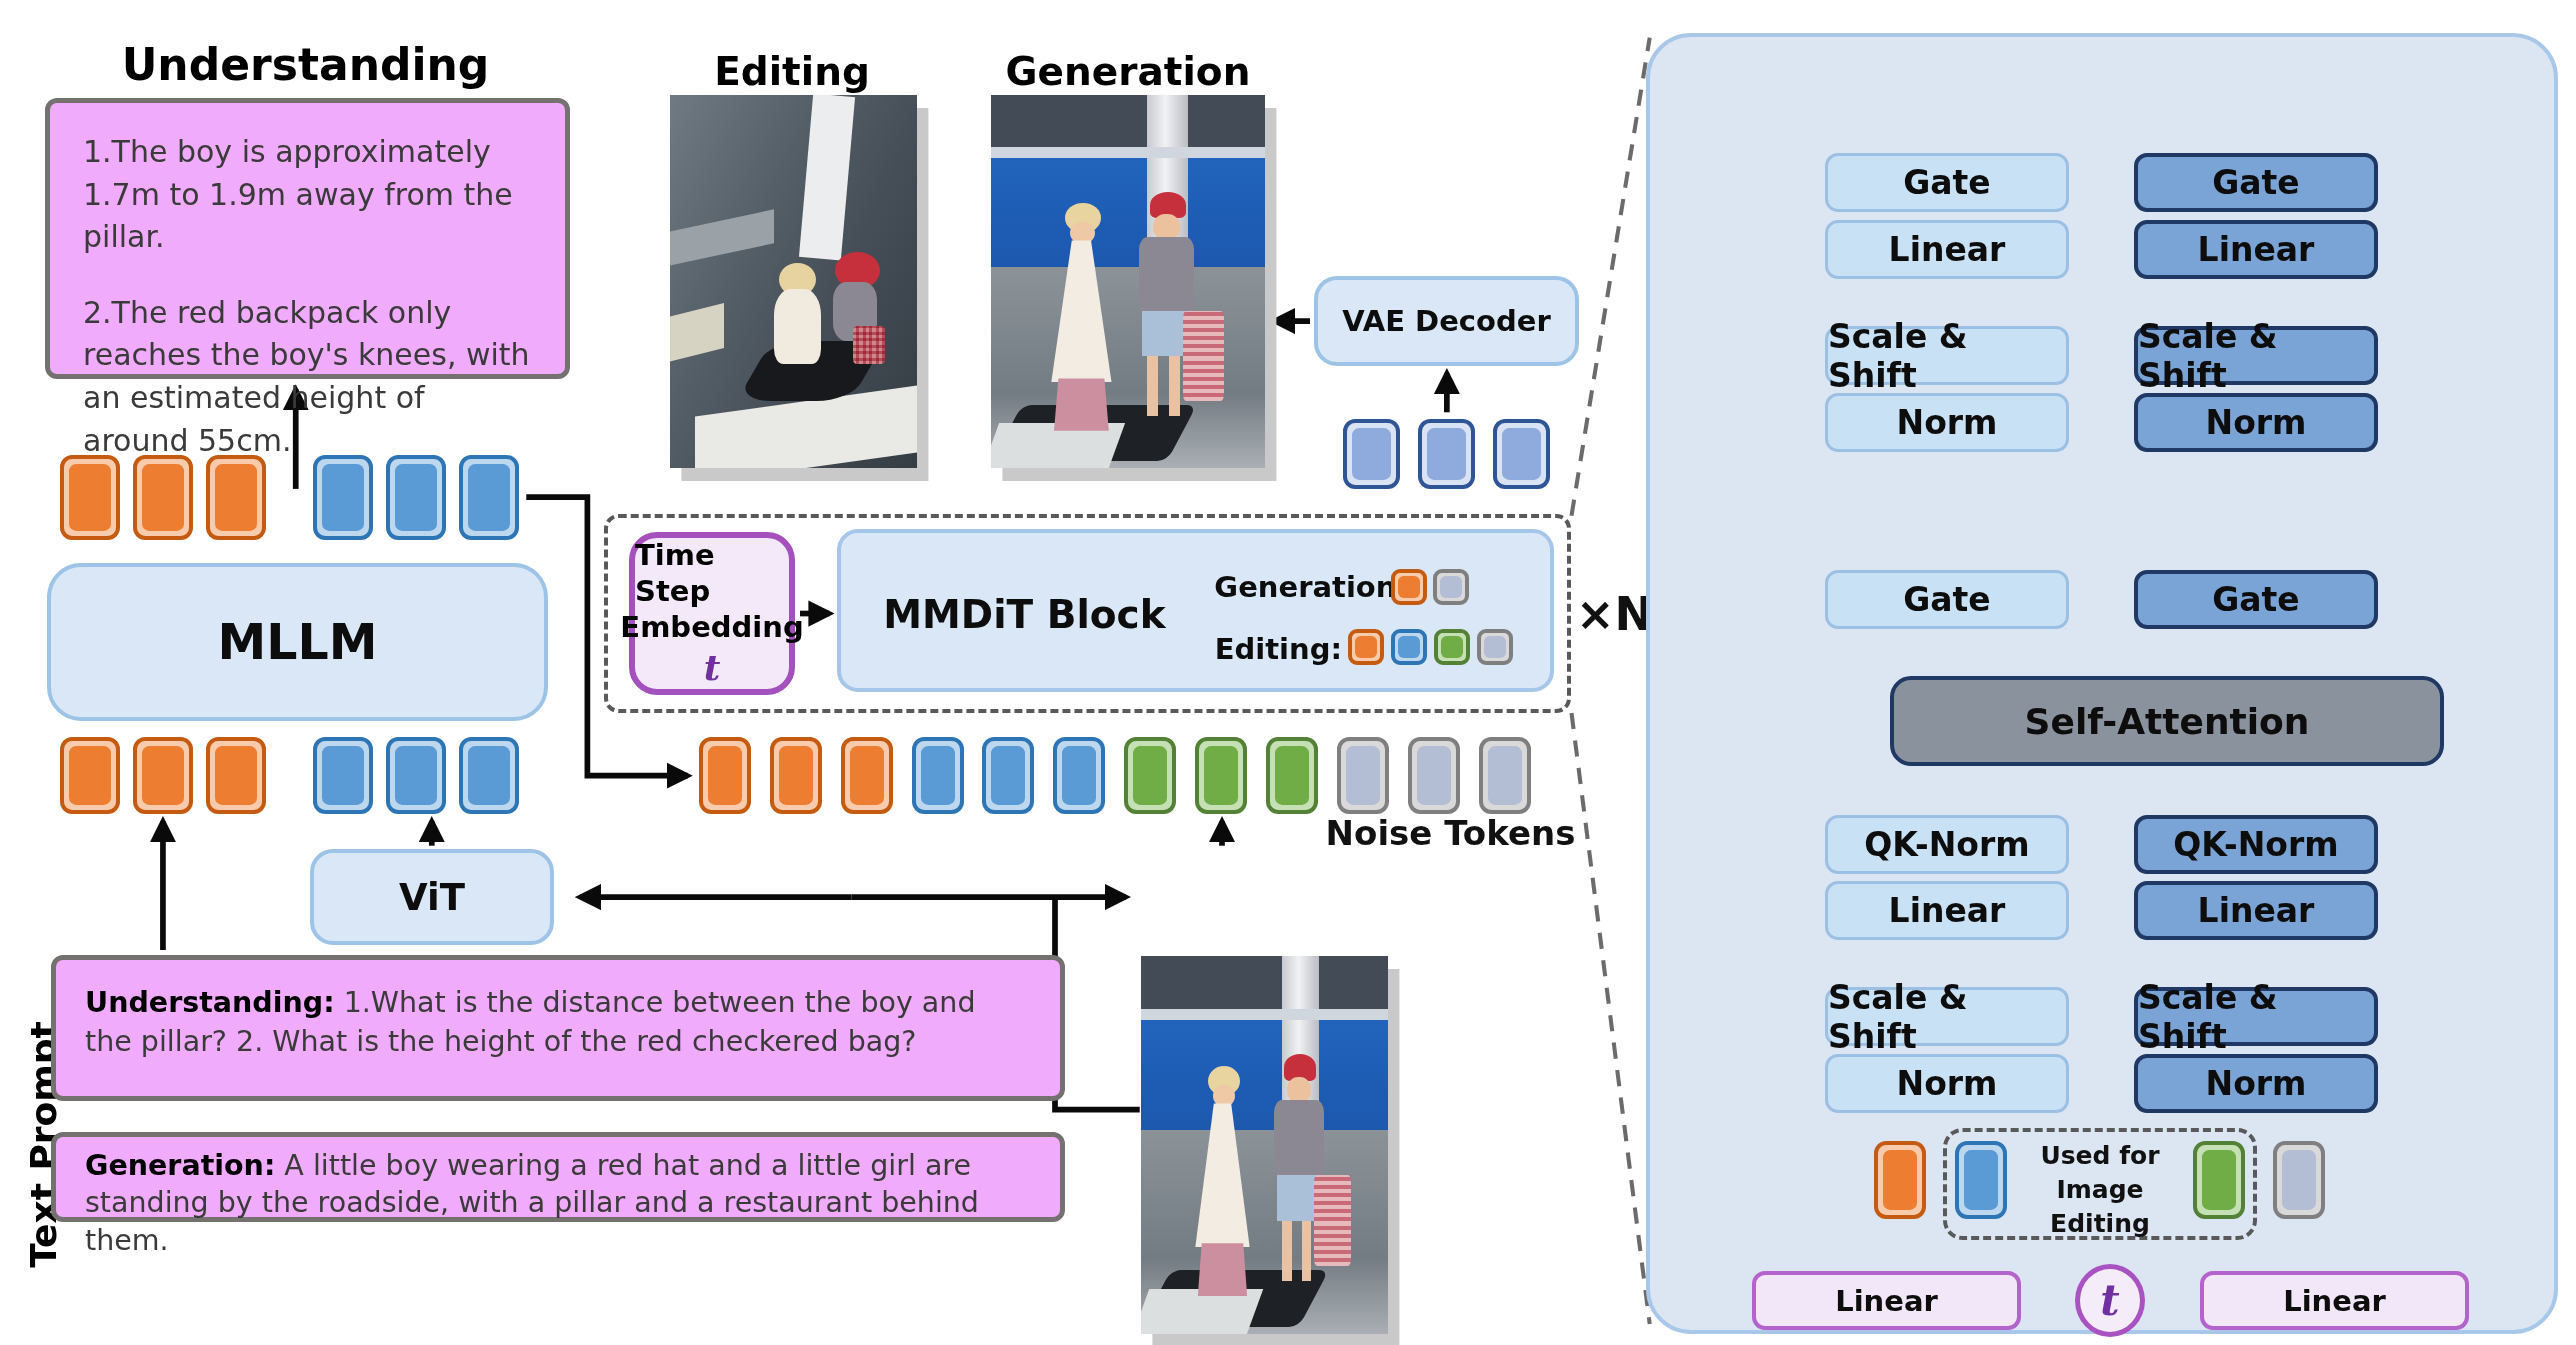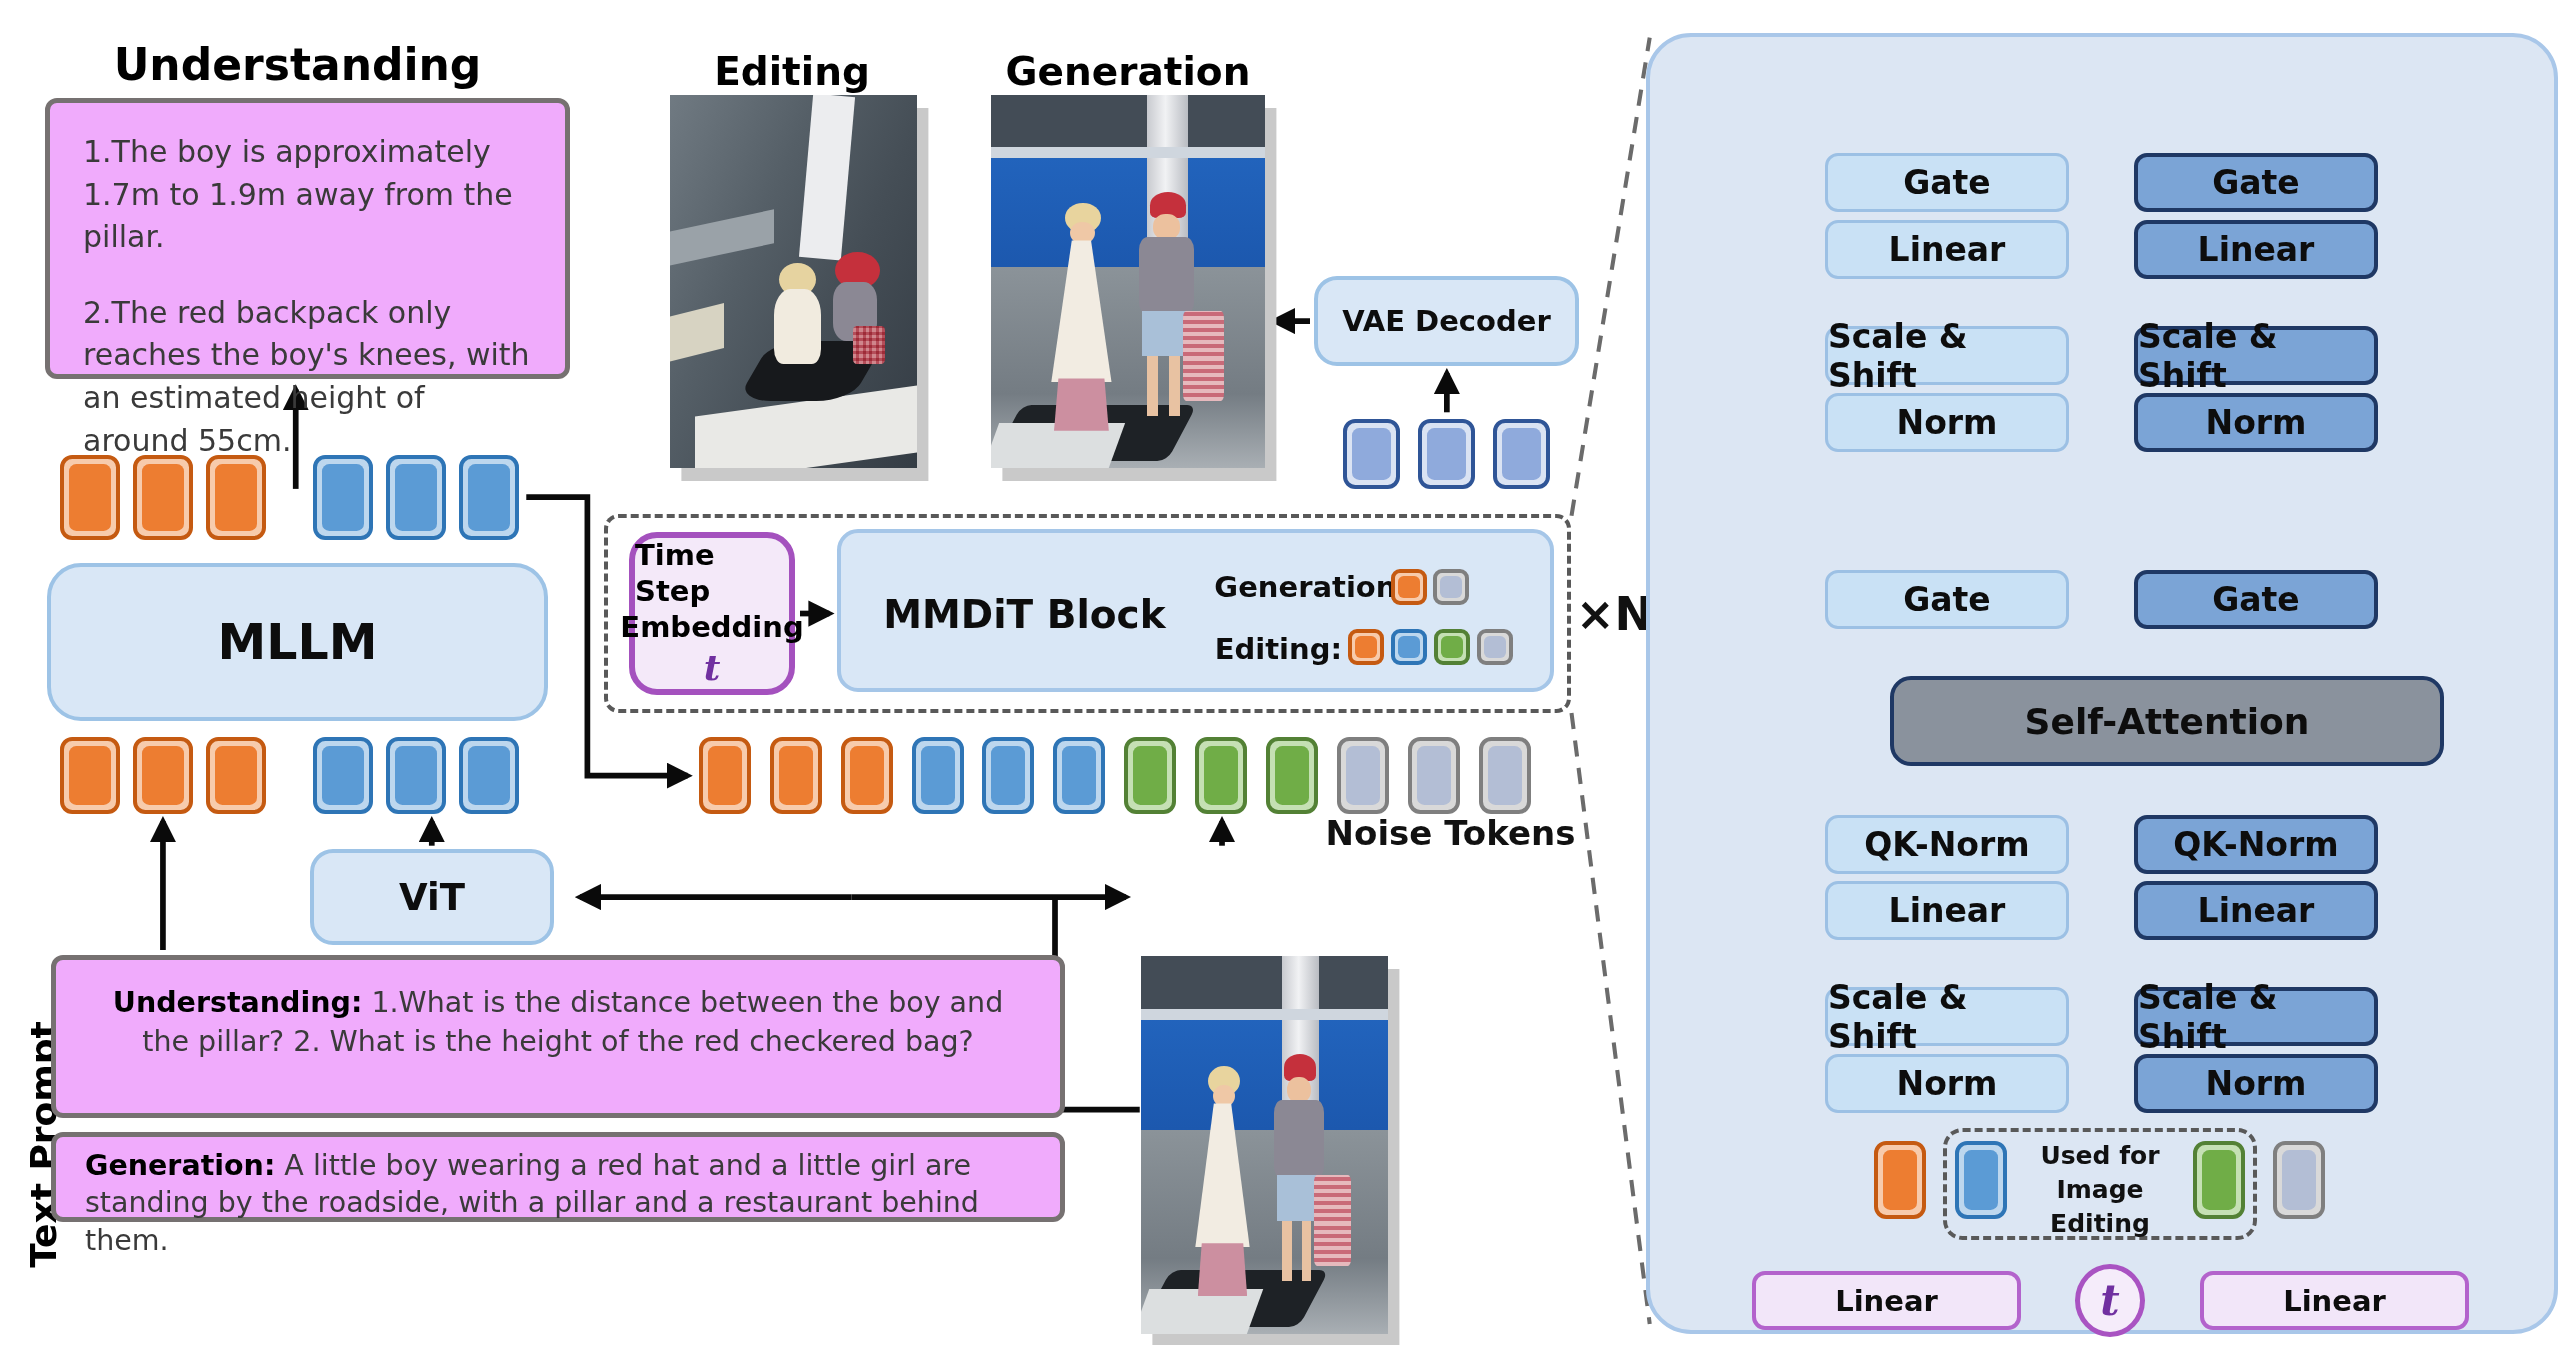--- a/index.html
+++ b/index.html
@@ -139,21 +139,21 @@
           <line x1="2739" y1="95" x2="2801" y2="95"></line>
         <circle cx="2770" cy="615" r="31"></circle>
           <line x1="2770" y1="584" x2="2770" y2="646"></line>
           <line x1="2739" y1="615" x2="2801" y2="615"></line>
       </g>
     </g>
 
     <line x1="1452" y1="680" x2="1452" y2="822" stroke="#111" stroke-width="4" stroke-dasharray="14 11"></line>
   </svg>
 
-  <div class="abs title" style="left:98px;top:39px;width:399px;font-size:44px;">Understanding</div>
+  <div class="abs title" style="left:106px;top:39px;width:399px;font-size:44px;">Understanding</div>
 
   <div class="abs graybox" style="left:45px;top:98px;width:525px;height:281px;padding:28px 33px;font-size:30px;line-height:1.42;">
     <div>1.The boy is approximately 1.7m to 1.9m away from the pillar.</div>
     <div style="margin-top:33px;">2.The red backpack only reaches the boy's knees, with an estimated height of around 55cm.</div>
   </div>
 
   <div>
     <div class="tk tk-orange" style="left:60px;top:455px;width:60px;height:85px;"></div>
     <div class="tk tk-orange" style="left:133px;top:455px;width:60px;height:85px;"></div>
     <div class="tk tk-orange" style="left:206px;top:455px;width:60px;height:85px;"></div>
@@ -171,21 +171,21 @@
     <div class="tk tk-blue" style="left:313px;top:737px;width:60px;height:77px;"></div>
     <div class="tk tk-blue" style="left:386px;top:737px;width:60px;height:77px;"></div>
     <div class="tk tk-blue" style="left:459px;top:737px;width:60px;height:77px;"></div>
   </div>
 
   <div class="abs bluebox" style="left:310px;top:849px;width:244px;height:96px;font-size:37px;text-align:center;">ViT</div>
 
   <div class="abs" style="left:-153px;top:1125px;width:391px;height:39px;transform:rotate(-90deg);
        text-align:center;font-size:36px;font-weight:700;color:#000;">Text Prompt</div>
 
-  <div class="abs graybox" style="left:51px;top:955px;width:1014px;height:163px;padding:24.4px 29px;font-size:28.5px;line-height:1.35;text-align:center;">
+  <div class="abs graybox" style="left:51px;top:955px;width:1014px;height:146px;padding:24.4px 29px;font-size:28.5px;line-height:1.35;">
     <b>Understanding:</b><span> 1.What is the distance between the boy and the pillar?  2. What is the height of the red checkered bag?</span>
   </div>
   <div class="abs graybox" style="left:51px;top:1132px;width:1014px;height:90px;padding:9.8px 29px;font-size:28.5px;line-height:1.32;">
     <b>Generation:</b><span> A little boy wearing a red hat and a little girl are standing by the roadside, with a pillar and a restaurant behind them.</span>
   </div>
 
   <div class="abs title" style="left:670px;top:49px;width:244px;font-size:39px;">Editing</div>
   <div class="abs title" style="left:991px;top:49px;width:274px;font-size:39px;">Generation</div>
 
   <div class="photo scene-top" style="left:670px;top:95px;width:247px;height:373px;">

